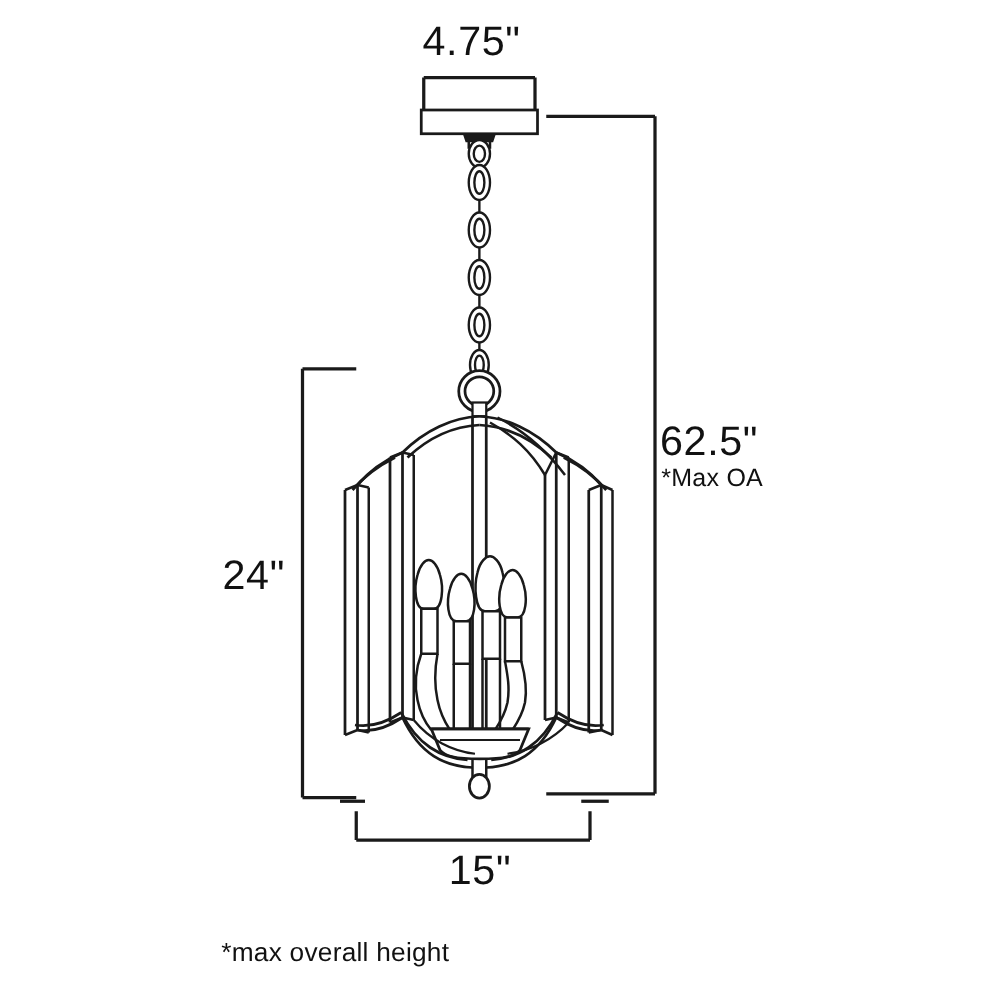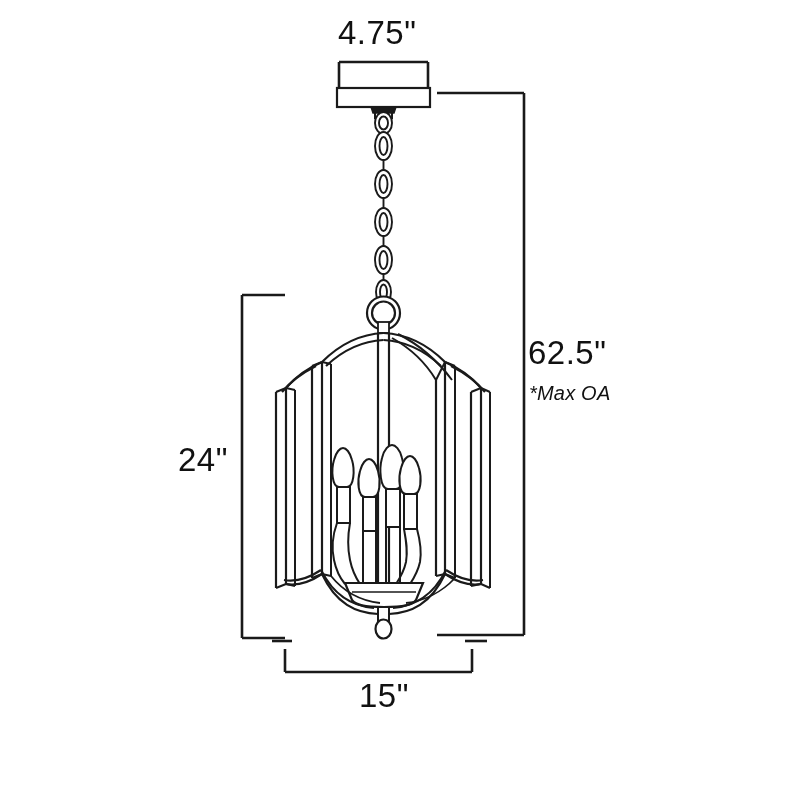--- a/index.html
+++ b/index.html
@@ -52,23 +52,22 @@
     left: 338px;
     top: 16px;
   }
   #label-right {
     left: 528px;
     top: 336px;
     text-align: left;
   }
   #label-right .dim-sub {
     display: block;
-    margin-top: 12px;
+    margin-top: 2px;
     margin-left: 1px;
-    font-style: italic;
   }
   #label-left {
     left: 178px;
     top: 443px;
   }
   #label-bottom {
     left: 359px;
     top: 679px;
   }
   #label-footnote {
@@ -281,14 +280,15 @@
   </div>
 
   <div class="dim-label" id="label-left">
     <span class="dim-main">24"</span>
   </div>
 
   <div class="dim-label" id="label-bottom">
     <span class="dim-main">15"</span>
   </div>
 
+  <div class="dim-label footnote" id="label-footnote">*max overall height</div>
 
 </div>
 
 </body></html>

